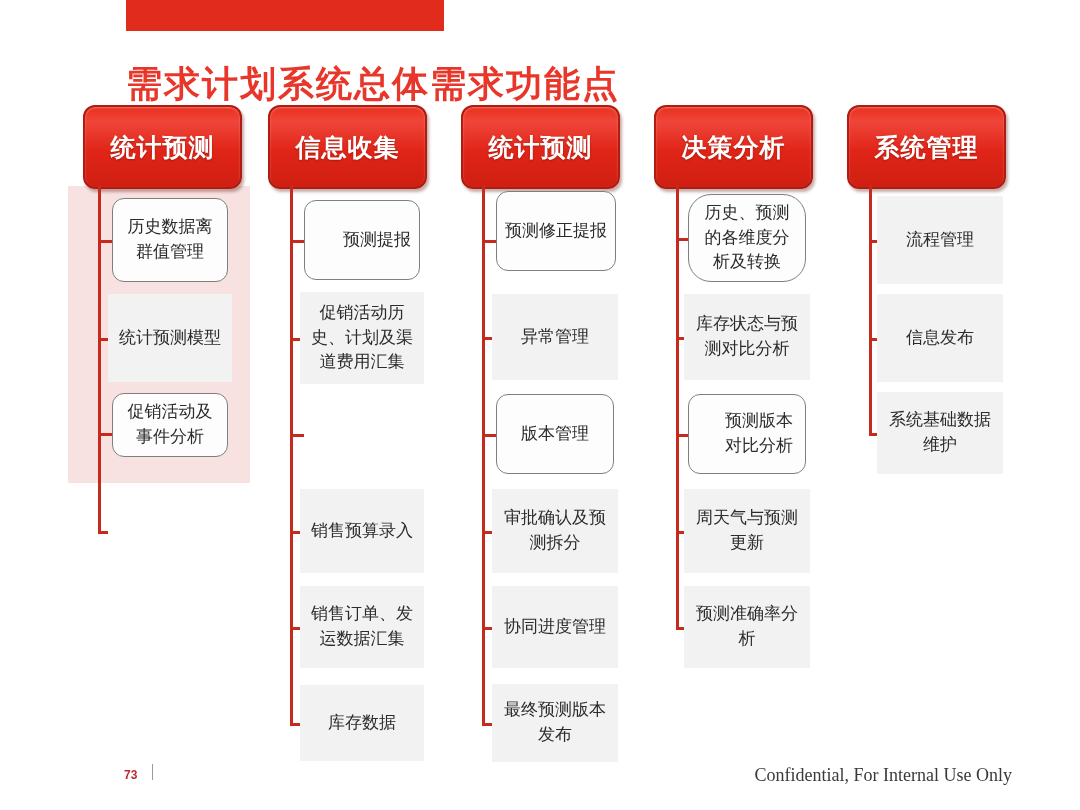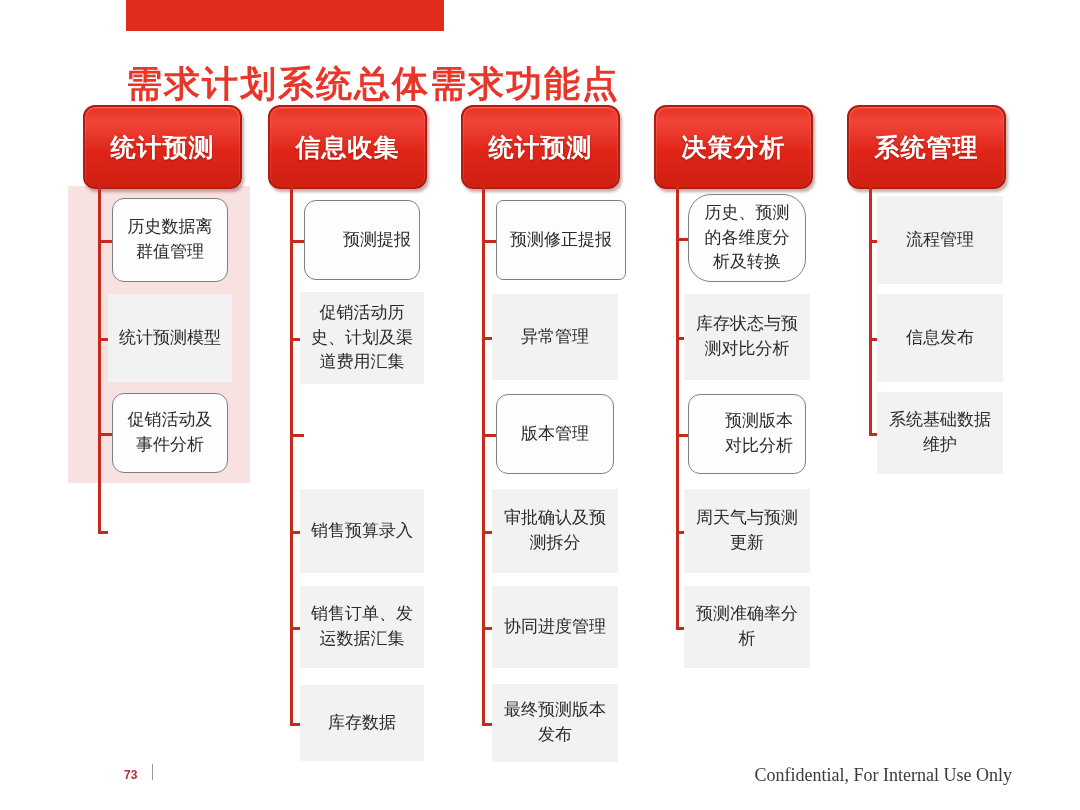--- a/index.html
+++ b/index.html
@@ -159,21 +159,21 @@
     <div class="trunk" style="left: 98px; top: 185px; height: 346px;"></div>
     <div class="branch" style="left: 98px; top: 240px; width: 14px;"></div>
     <div class="node boxed" style="left: 112px; top: 198px; width: 116px; height: 84px;">
       <span>历史数据离群值管理</span>
     </div>
     <div class="branch" style="left: 98px; top: 338px; width: 10px;"></div>
     <div class="node plain" style="left: 108px; top: 294px; width: 124px; height: 88px;">
       <span>统计预测模型</span>
     </div>
     <div class="branch" style="left: 98px; top: 433px; width: 14px;"></div>
-    <div class="node boxed" style="left: 112px; top: 393px; width: 116px; height: 80px;">
+    <div class="node boxed" style="left: 112px; top: 393px; width: 116px; height: 64px;">
       <span>促销活动及事件分析</span>
     </div>
     <div class="branch" style="left: 98px; top: 531px; width: 10px;"></div>
     <div class="cat-header" style="left: 268px; top: 105px; width: 155px;">
       <span>信息收集</span>
     </div>
     <div class="trunk" style="left: 290px; top: 185px; height: 538px;"></div>
     <div class="branch" style="left: 290px; top: 240px; width: 14px;"></div>
     <div class="node boxed" style="left: 304px; top: 200px; width: 116px; height: 80px; justify-content: flex-end;">
       <span>预测提报</span>
@@ -193,21 +193,21 @@
     </div>
     <div class="branch" style="left: 290px; top: 723px; width: 10px;"></div>
     <div class="node plain" style="left: 300px; top: 685px; width: 124px; height: 76px;">
       <span>库存数据</span>
     </div>
     <div class="cat-header" style="left: 461px; top: 105px; width: 155px;">
       <span>统计预测</span>
     </div>
     <div class="trunk" style="left: 482px; top: 185px; height: 538px;"></div>
     <div class="branch" style="left: 482px; top: 240px; width: 14px;"></div>
-    <div class="node boxed" style="left: 496px; top: 200px; width: 130px; height: 80px; border-radius: 7px;">
+    <div class="node boxed" style="left: 496px; top: 191px; width: 120px; height: 80px;">
       <span>预测修正提报</span>
     </div>
     <div class="branch" style="left: 482px; top: 337px; width: 10px;"></div>
     <div class="node plain" style="left: 492px; top: 294px; width: 126px; height: 86px;">
       <span>异常管理</span>
     </div>
     <div class="branch" style="left: 482px; top: 434px; width: 14px;"></div>
     <div class="node boxed" style="left: 496px; top: 394px; width: 118px; height: 80px;">
       <span>版本管理</span>
     </div>

